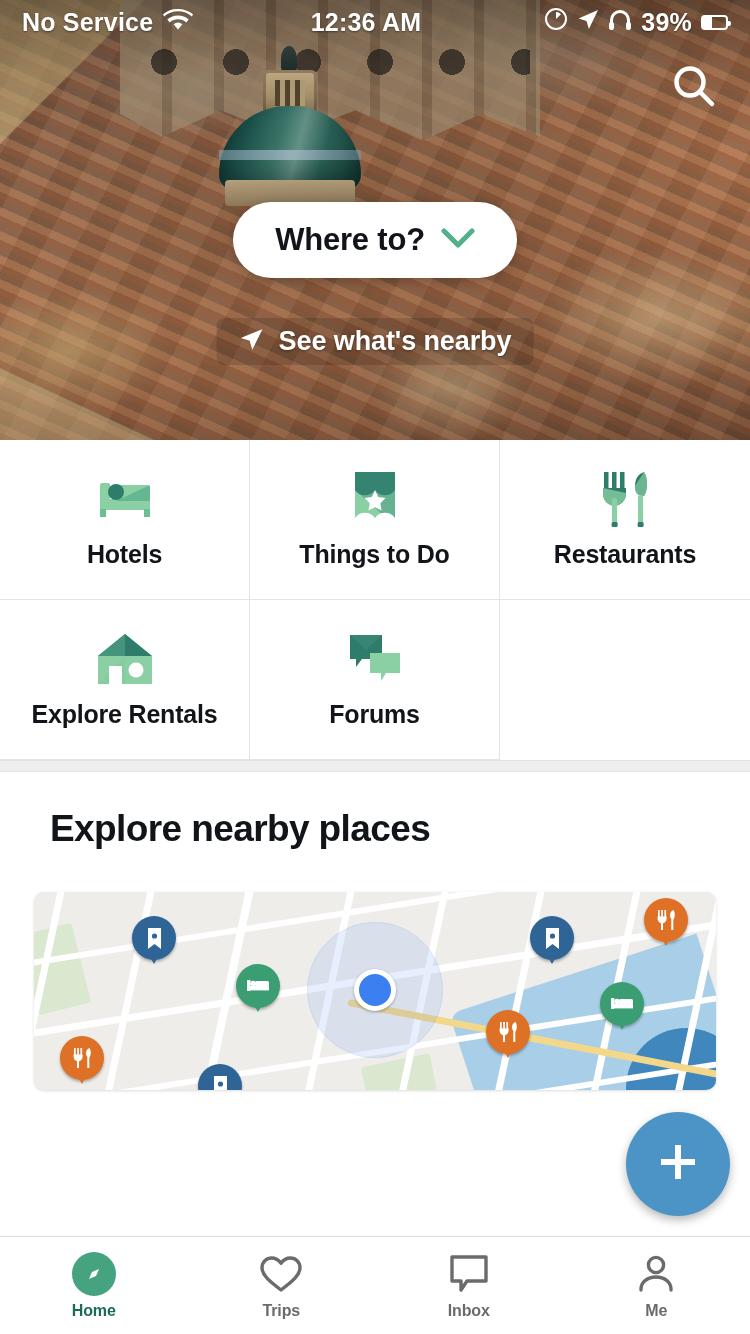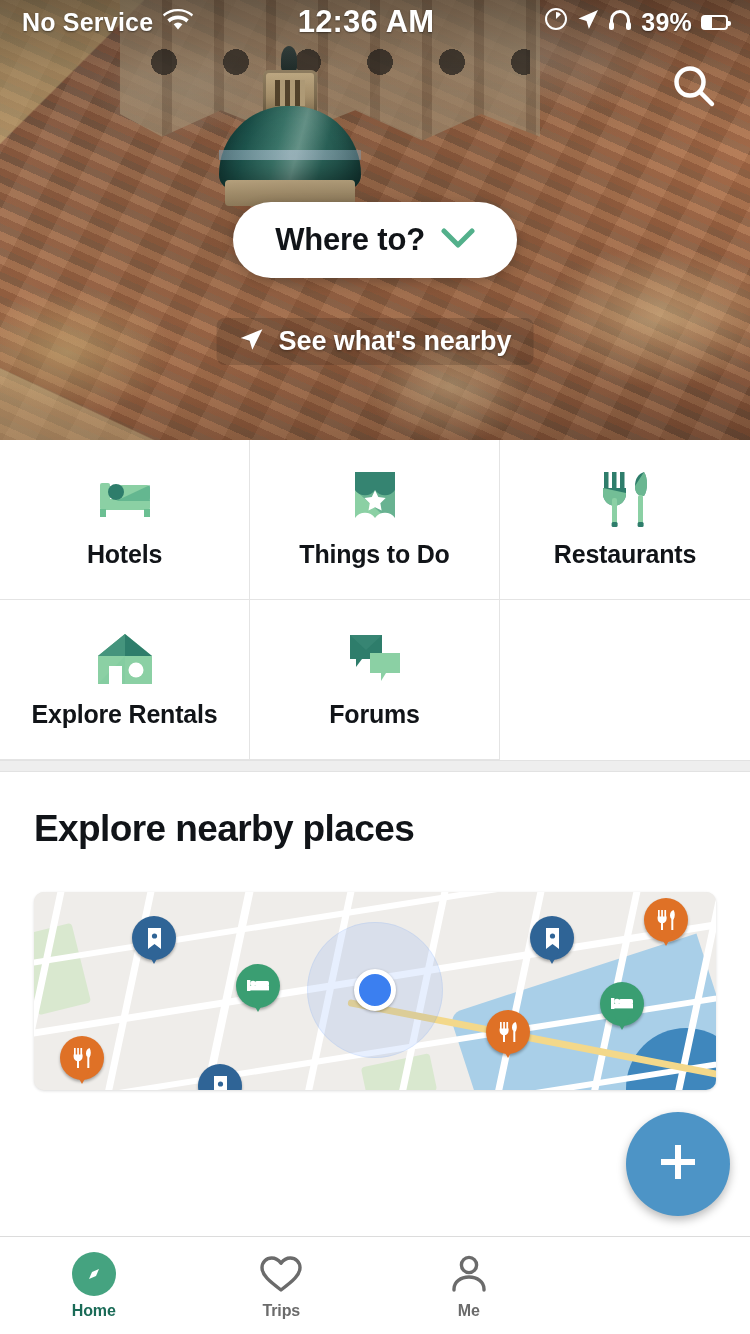--- a/index.html
+++ b/index.html
@@ -102,21 +102,21 @@
   
   .status-bar {
     position: absolute; left: 0; top: 0; width: 750px; height: 44px;
     display: flex; align-items: center; color: #ffffff;
     font-size: 25px; font-weight: 600; letter-spacing: .2px;
     text-shadow: 0 1px 2px rgba(0,0,0,.45);
     padding: 0 22px;
     z-index: 5;
   }
   .sb-left { display: flex; align-items: center; gap: 10px; }
-  .sb-center { position: absolute; left: 0; right: 18px; text-align: center; font-size: 31px; font-weight: 600; }
+  .sb-center { position: absolute; left: 0; right: 18px; text-align: center; font-size: 25px; font-weight: 600; }
   .sb-right { margin-left: auto; display: flex; align-items: center; gap: 9px; z-index: 2; }
   .sb-right .pct { font-size: 25px; font-weight: 600; }
   .wifi-ico, .loc-ico, .dnd-ico, .hp-ico { display: inline-block; }
   .batt {
     width: 27px; height: 15px; border: 2px solid #fff; border-radius: 4px;
     position: relative; background: linear-gradient(90deg, #fff 0 38%, transparent 38%);
   }
   .batt::after {
     content: ""; position: absolute; right: -5px; top: 4px; width: 3px; height: 5px;
     background: #fff; border-radius: 0 2px 2px 0;
@@ -166,21 +166,21 @@
   .cat-cell:nth-child(3n) { border-right: none; }
   .cat-ico { width: 60px; height: 58px; display: flex; align-items: center; justify-content: center; margin-bottom: 12px; }
   .cat-label {
     font-size: 25px; font-weight: 700; color: #111418; text-align: left;
     line-height: 1.18; letter-spacing: -.2px;
   }
   .band { width: 750px; height: 12px; background: #eeeeee; border-top: 1px solid #e2e2e2; border-bottom: 1px solid #e2e2e2; }
 
   
   .explore { padding: 36px 34px 0 34px; background: #fff; }
-  .sec-title { font-size: 37px; font-weight: 700; color: #111418; letter-spacing: -.6px; }
+  .sec-title { font-size: 37px; font-weight: 700; color: #111418; letter-spacing: -.6px; margin-left: 16px; }
 
   .map-card {
     position: relative; margin-top: 42px;
     width: 682px; height: 198px; border-radius: 10px; overflow: hidden;
     background: #eceae6;
     box-shadow: 0 1px 3px rgba(0,0,0,.14);
   }
   .map-bg { position: absolute; inset: 0; background: #efedea; }
   .map-roads { position: absolute; inset: -40px; }
   .map-roads span {
@@ -558,20 +558,28 @@
 
     <div class="tab">
       <span class="tab-ico">
         <svg width="44" height="40" viewBox="0 0 44 40">
           <path d="M22 36C10 27 3 21 3 13.6 3 8 7.4 4 12.7 4c3.6 0 6.8 1.9 9.3 5.3C24.5 5.9 27.7 4 31.3 4 36.6 4 41 8 41 13.6 41 21 34 27 22 36z" fill="none" stroke="#6b6b6b" stroke-width="3.4" stroke-linejoin="round"></path>
         </svg>
       </span>
       <span class="tab-label">Trips</span>
     </div>
 
+    <div class="tab">
+      <span class="tab-ico">
+        <svg width="42" height="42" viewBox="0 0 42 42">
+          <path d="M4 4h34v24H19l-6 9v-9H4z" fill="none" stroke="#6b6b6b" stroke-width="3.4" stroke-linejoin="round"></path>
+        </svg>
+      </span>
+      <span class="tab-label">Inbox</span>
+    </div>
 
     <div class="tab">
       <span class="tab-ico">
         <svg width="42" height="40" viewBox="0 0 42 40">
           <circle cx="21" cy="11" r="7.6" fill="none" stroke="#6b6b6b" stroke-width="3.4"></circle>
           <path d="M6 36v-1c0-7.2 6.7-12 15-12s15 4.8 15 12v1" fill="none" stroke="#6b6b6b" stroke-width="3.4" stroke-linecap="round"></path>
         </svg>
       </span>
       <span class="tab-label">Me</span>
     </div>

